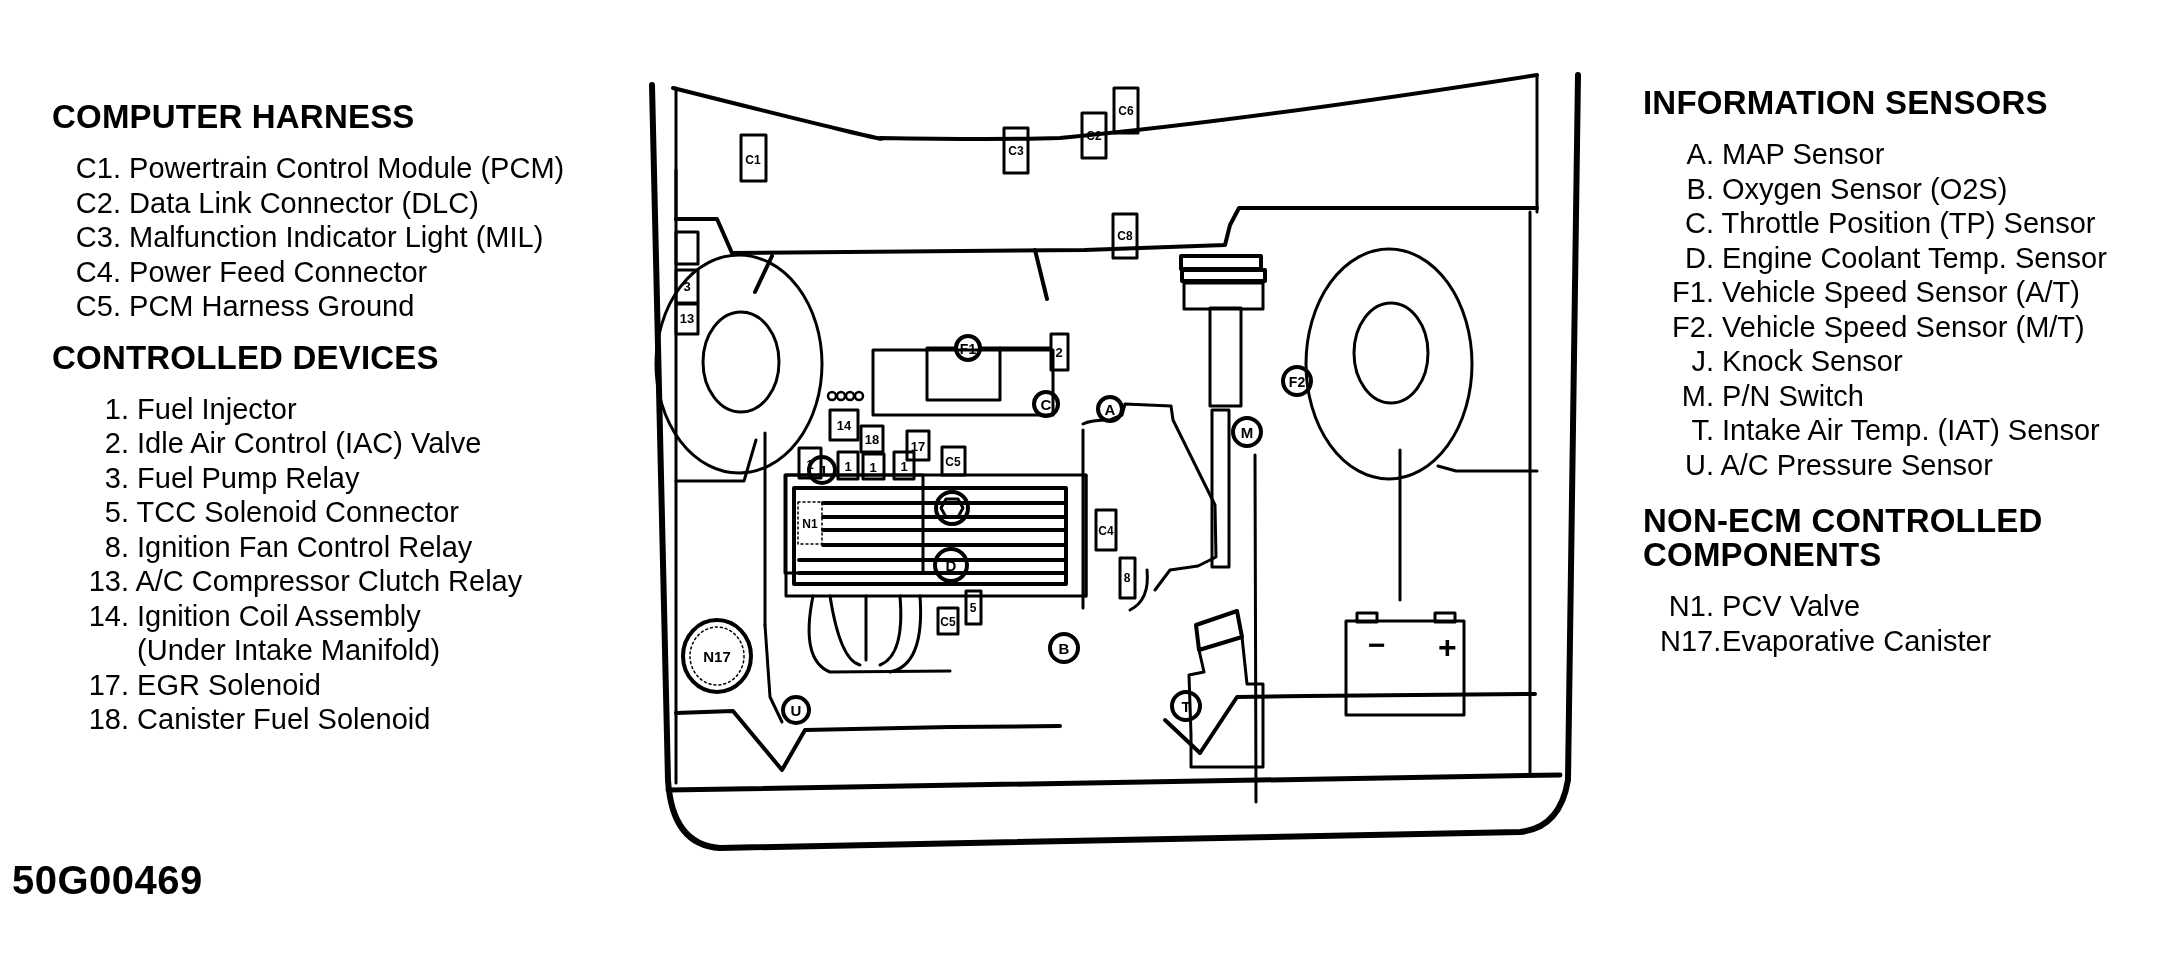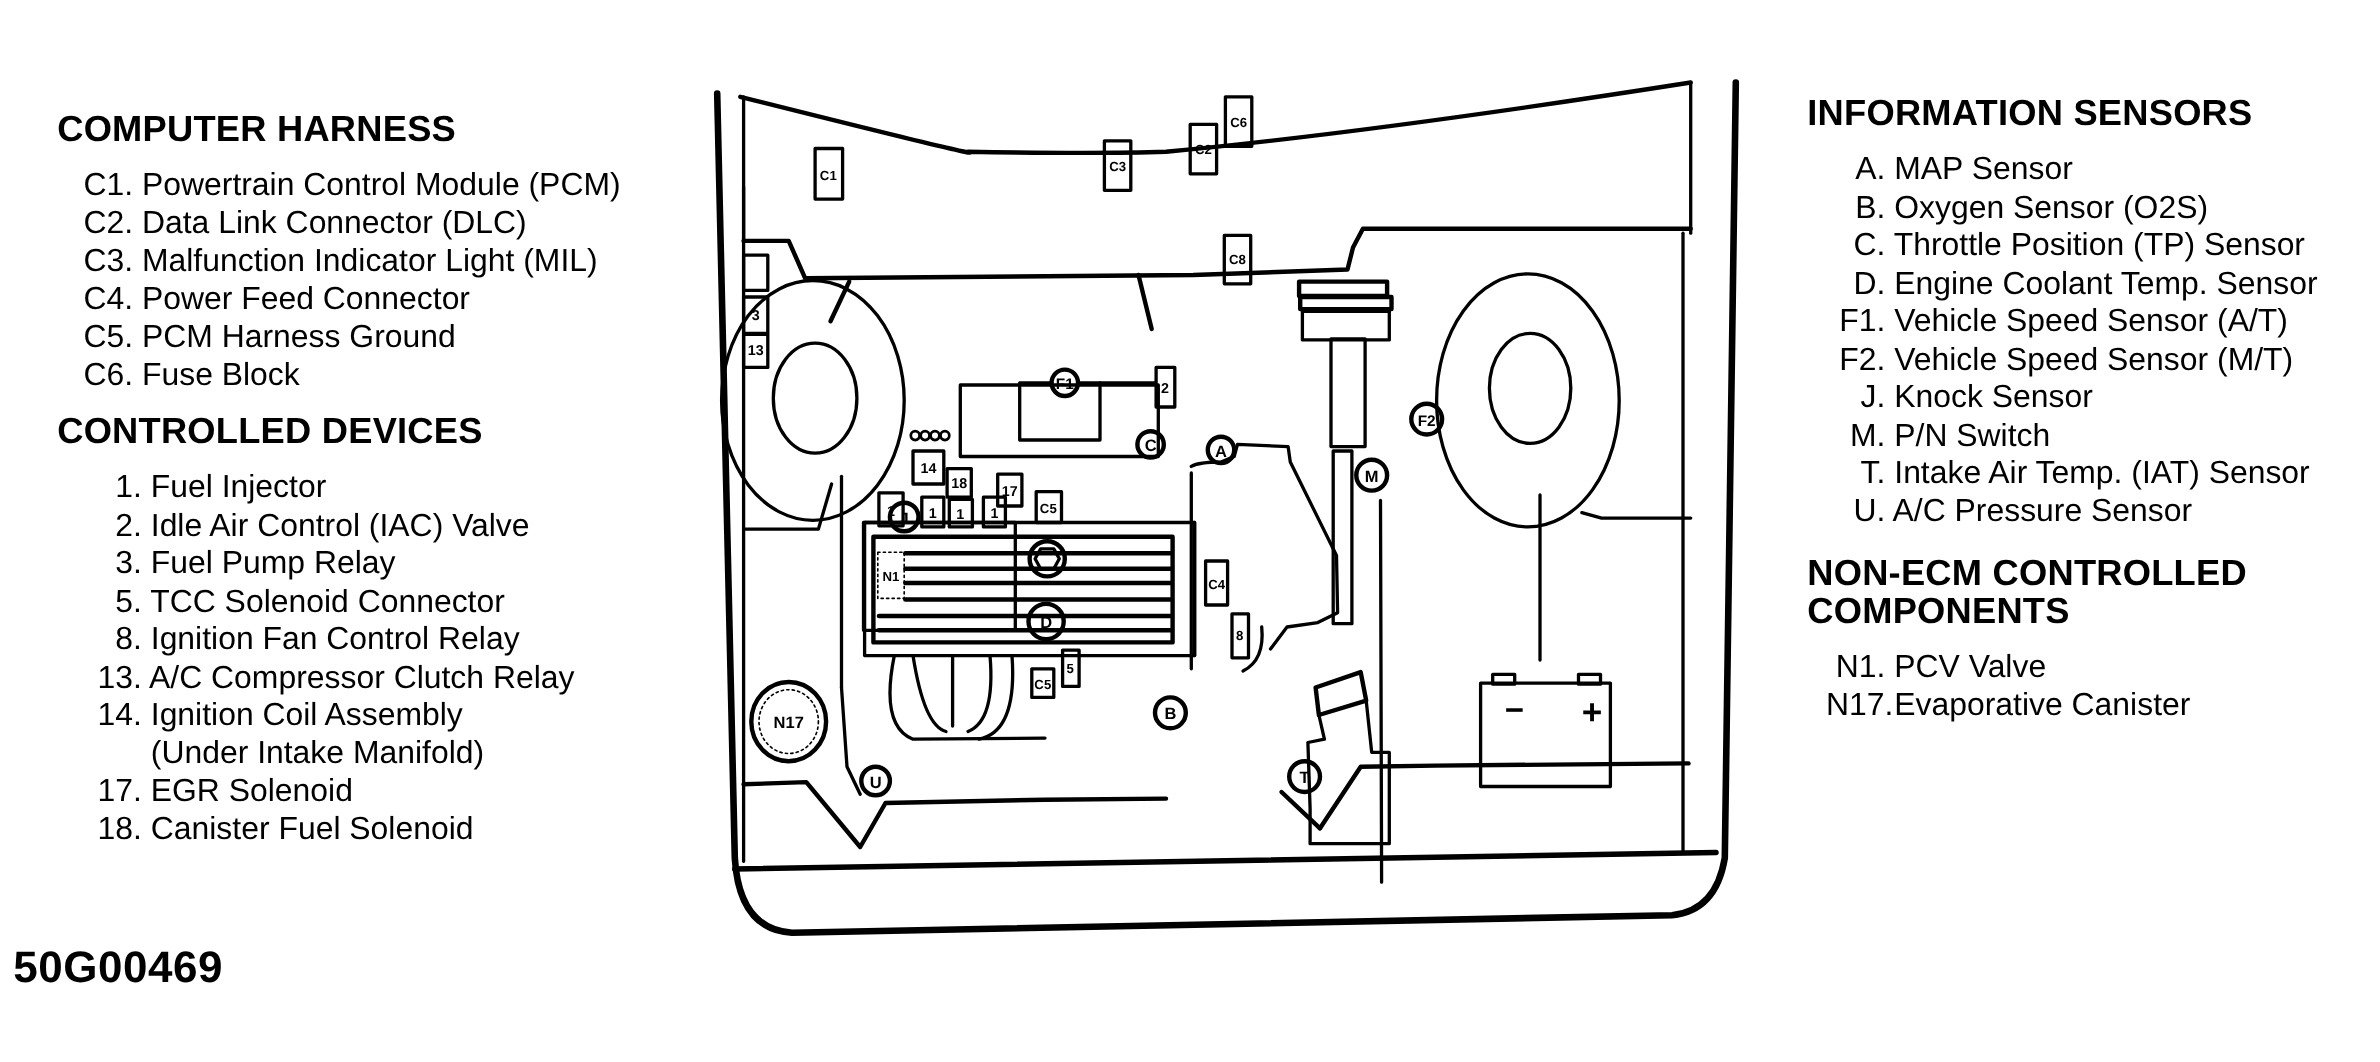--- a/index.html
+++ b/index.html
@@ -28,21 +28,20 @@
 <body>
 
 <div class="legend" id="left-legend">
   <h2 class="h-harness">COMPUTER HARNESS</h2>
   <ul>
     <li><span class="code harness">C1.</span><span> Powertrain Control Module (PCM)</span></li>
     <li><span class="code harness">C2.</span><span> Data Link Connector (DLC)</span></li>
     <li><span class="code harness">C3.</span><span> Malfunction Indicator Light (MIL)</span></li>
     <li><span class="code harness">C4.</span><span> Power Feed Connector</span></li>
     <li><span class="code harness">C5.</span><span> PCM Harness Ground</span></li>
-    <li><span class="code harness">C6.</span><span> Fuse Block</span></li>
   </ul>
 
   <h2 class="sec2">CONTROLLED DEVICES</h2>
   <ul>
     <li><span class="code devices">1.</span><span> Fuel Injector</span></li>
     <li><span class="code devices">2.</span><span> Idle Air Control (IAC) Valve</span></li>
     <li><span class="code devices">3.</span><span> Fuel Pump Relay</span></li>
     <li><span class="code devices">5.</span><span> TCC Solenoid Connector</span></li>
     <li><span class="code devices">8.</span><span> Ignition Fan Control Relay</span></li>
     <li><span class="code devices">13.</span><span> A/C Compressor Clutch Relay</span></li>

